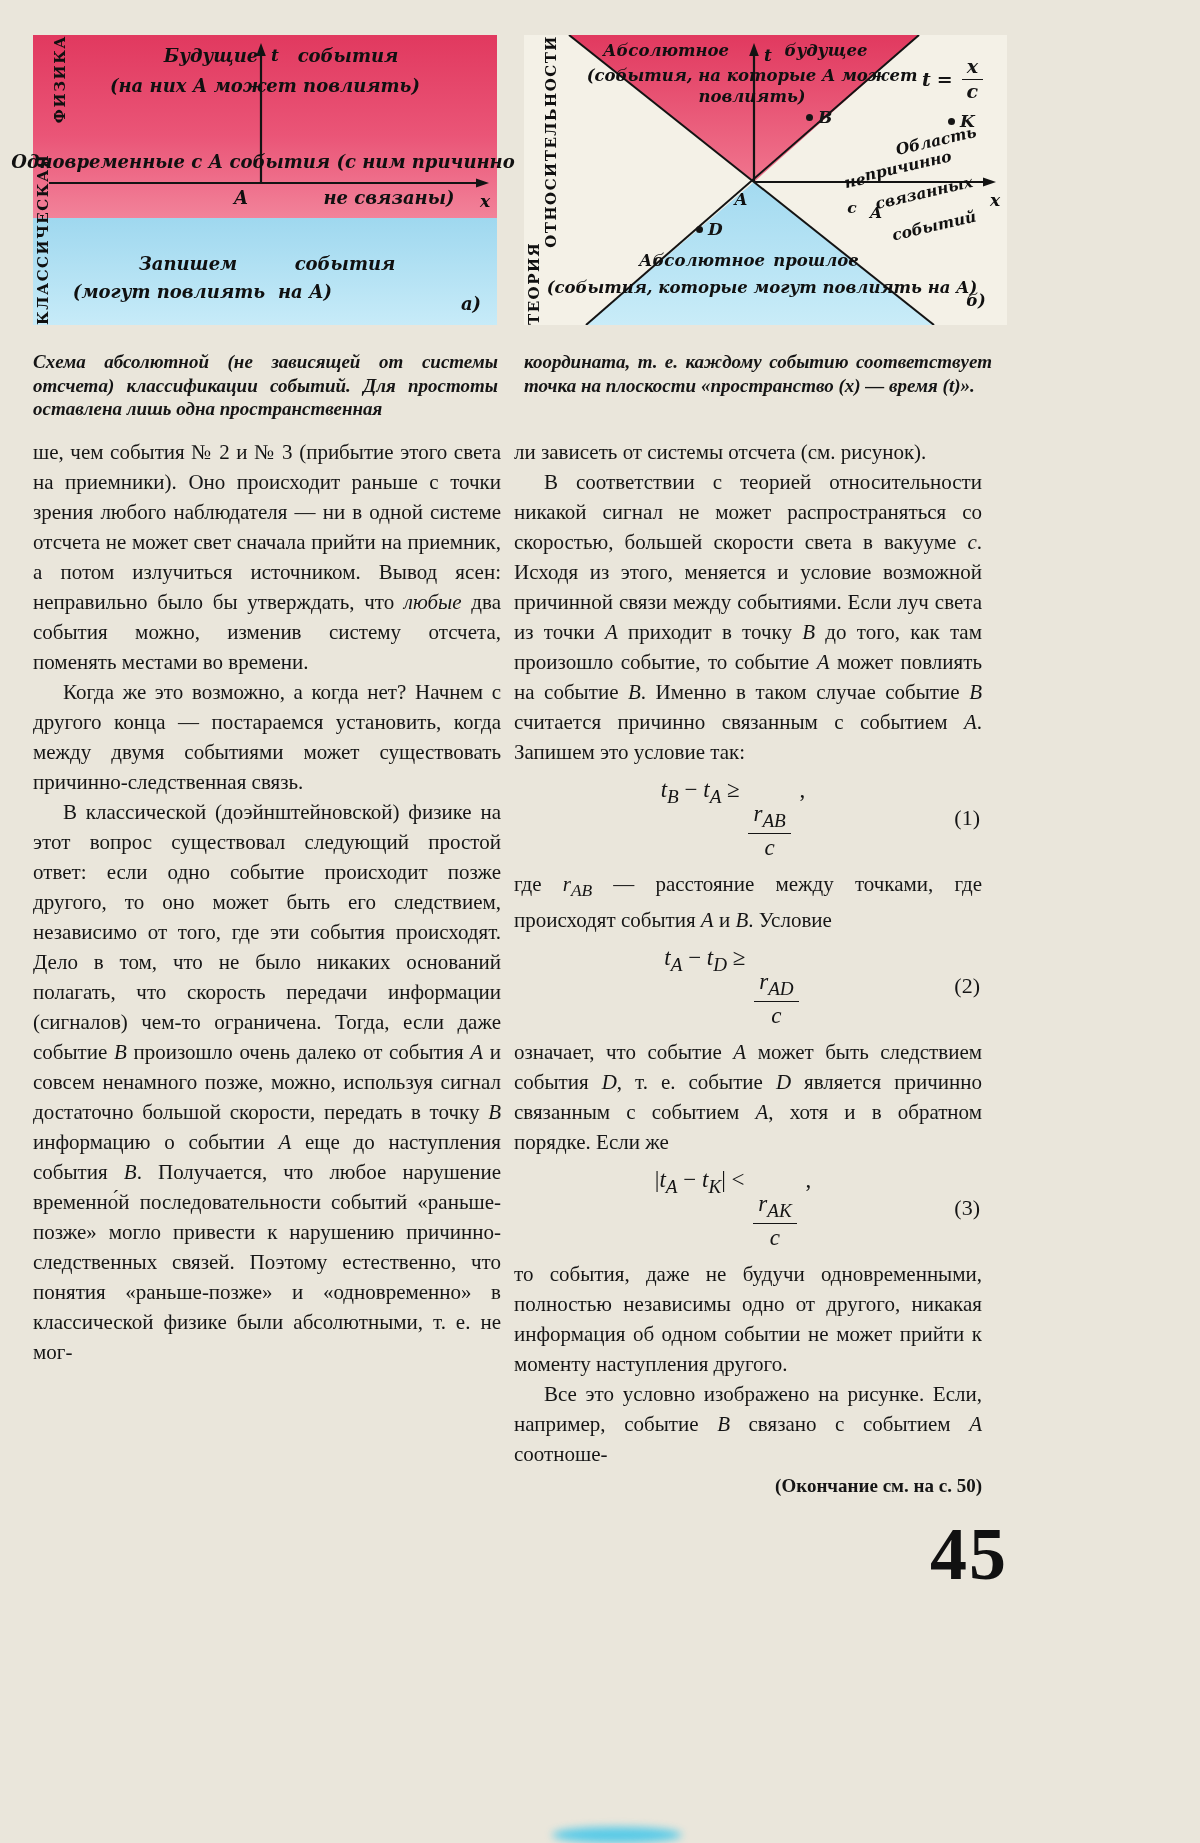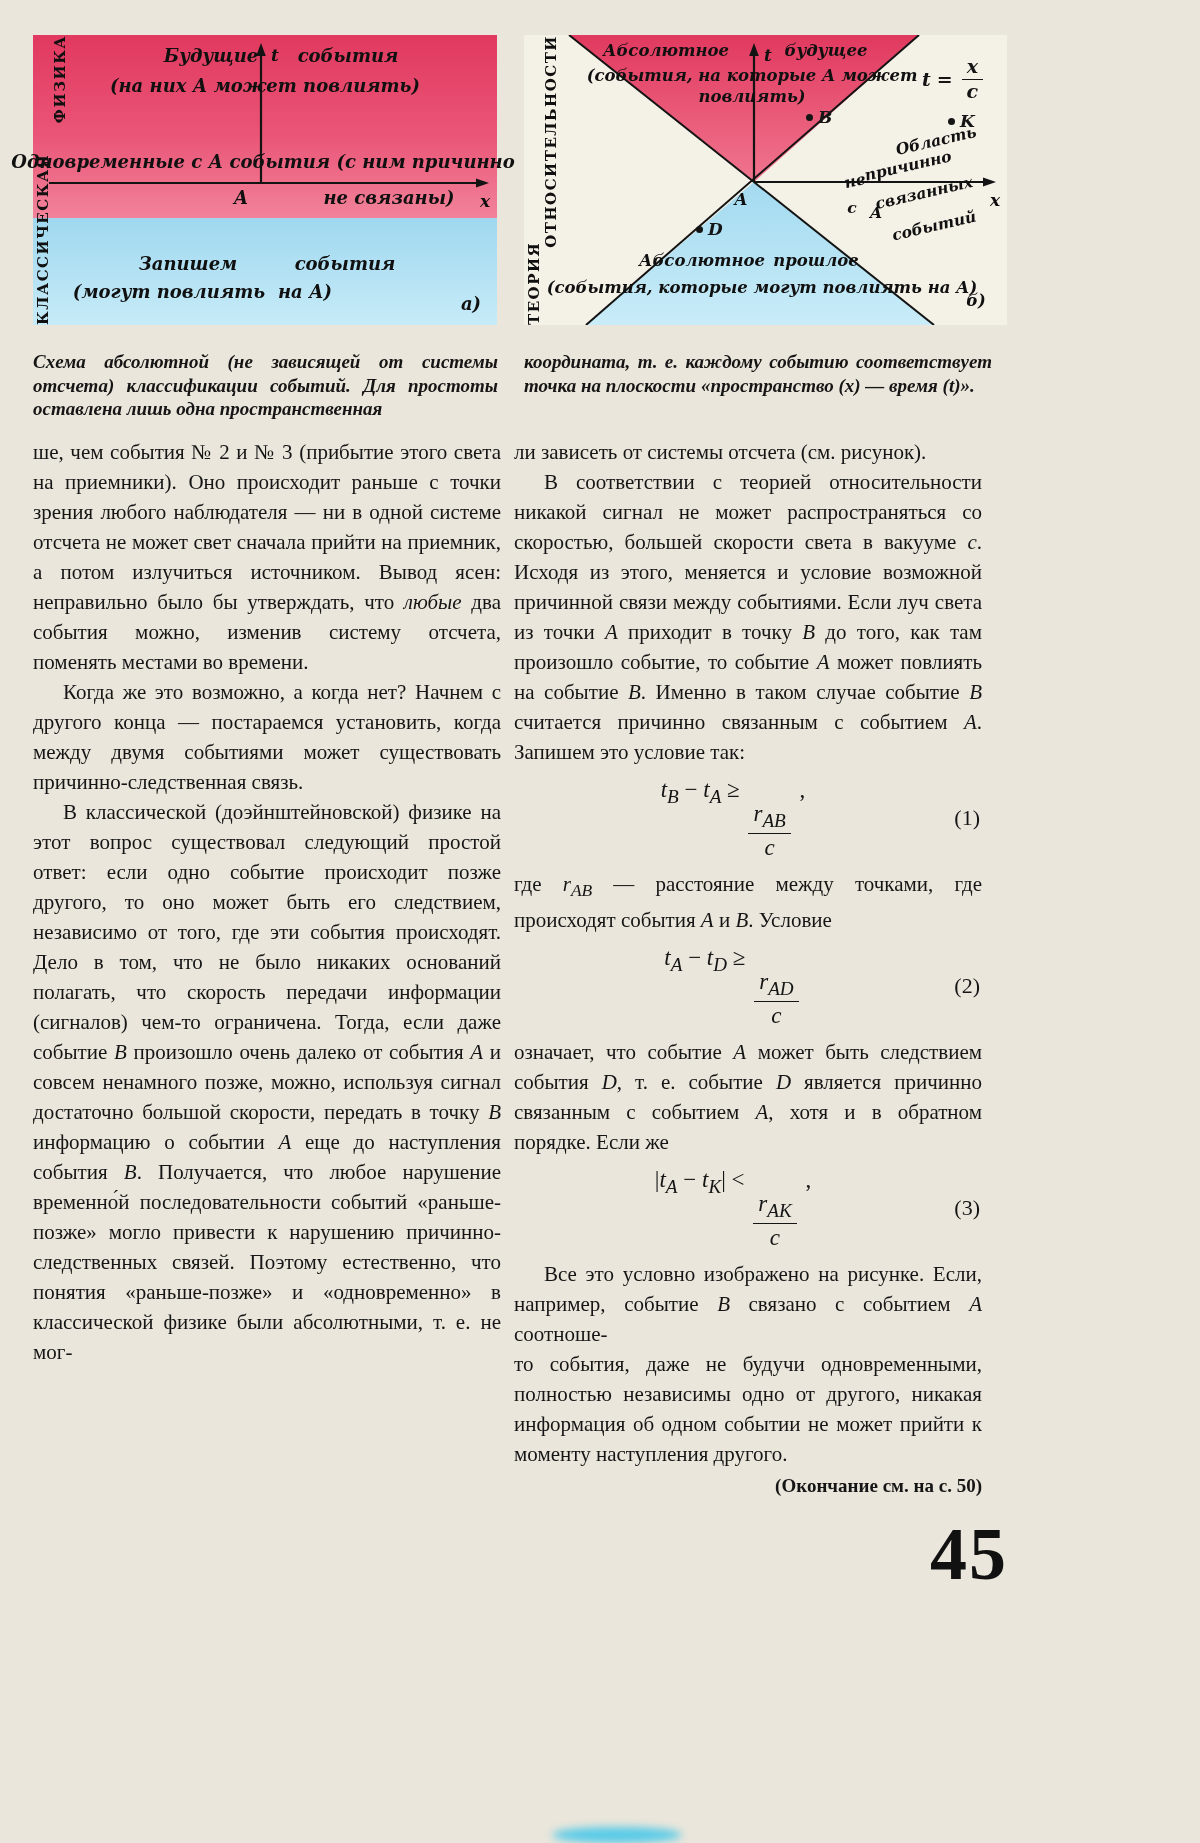--- a/index.html
+++ b/index.html
@@ -210,22 +210,22 @@
         <span class="eq-num">(2)</span>
       </div>
       <p class="para no-indent">означает, что событие <i>А</i> может быть следствием события <i>D</i>, т. е. событие <i>D</i> является причинно связанным с событием <i>А</i>, хотя и в обратном порядке. Если же</p>
       <div class="equation">
         <span class="eq-body">|<i>t<sub>A</sub></i> − <i>t<sub>K</sub></i>| &lt; <span class="frac">
               <span class="fnum"><i>r<sub>AK</sub></i></span>
               <span class="fden"><i>c</i></span>
             </span> ,</span>
         <span class="eq-num">(3)</span>
       </div>
+      <p class="para no-indent">то события, даже не будучи одновременными, полностью независимы одно от другого, никакая информация об одном событии не может прийти к моменту наступления другого.</p>
       <p class="para">Все это условно изображено на рисунке. Если, например, событие <i>В</i> связано с событием <i>А</i> соотноше-</p>
-      <p class="para no-indent">то события, даже не будучи одновременными, полностью независимы одно от другого, никакая информация об одном событии не может прийти к моменту наступления другого.</p>
       <p class="para continuation">(Окончание см. на с. 50)</p>
     </div>
   </div>
 
   <div class="page-number">45</div>
   <div class="scan-smudge"></div>
 
 </div>
 
 </body></html>

